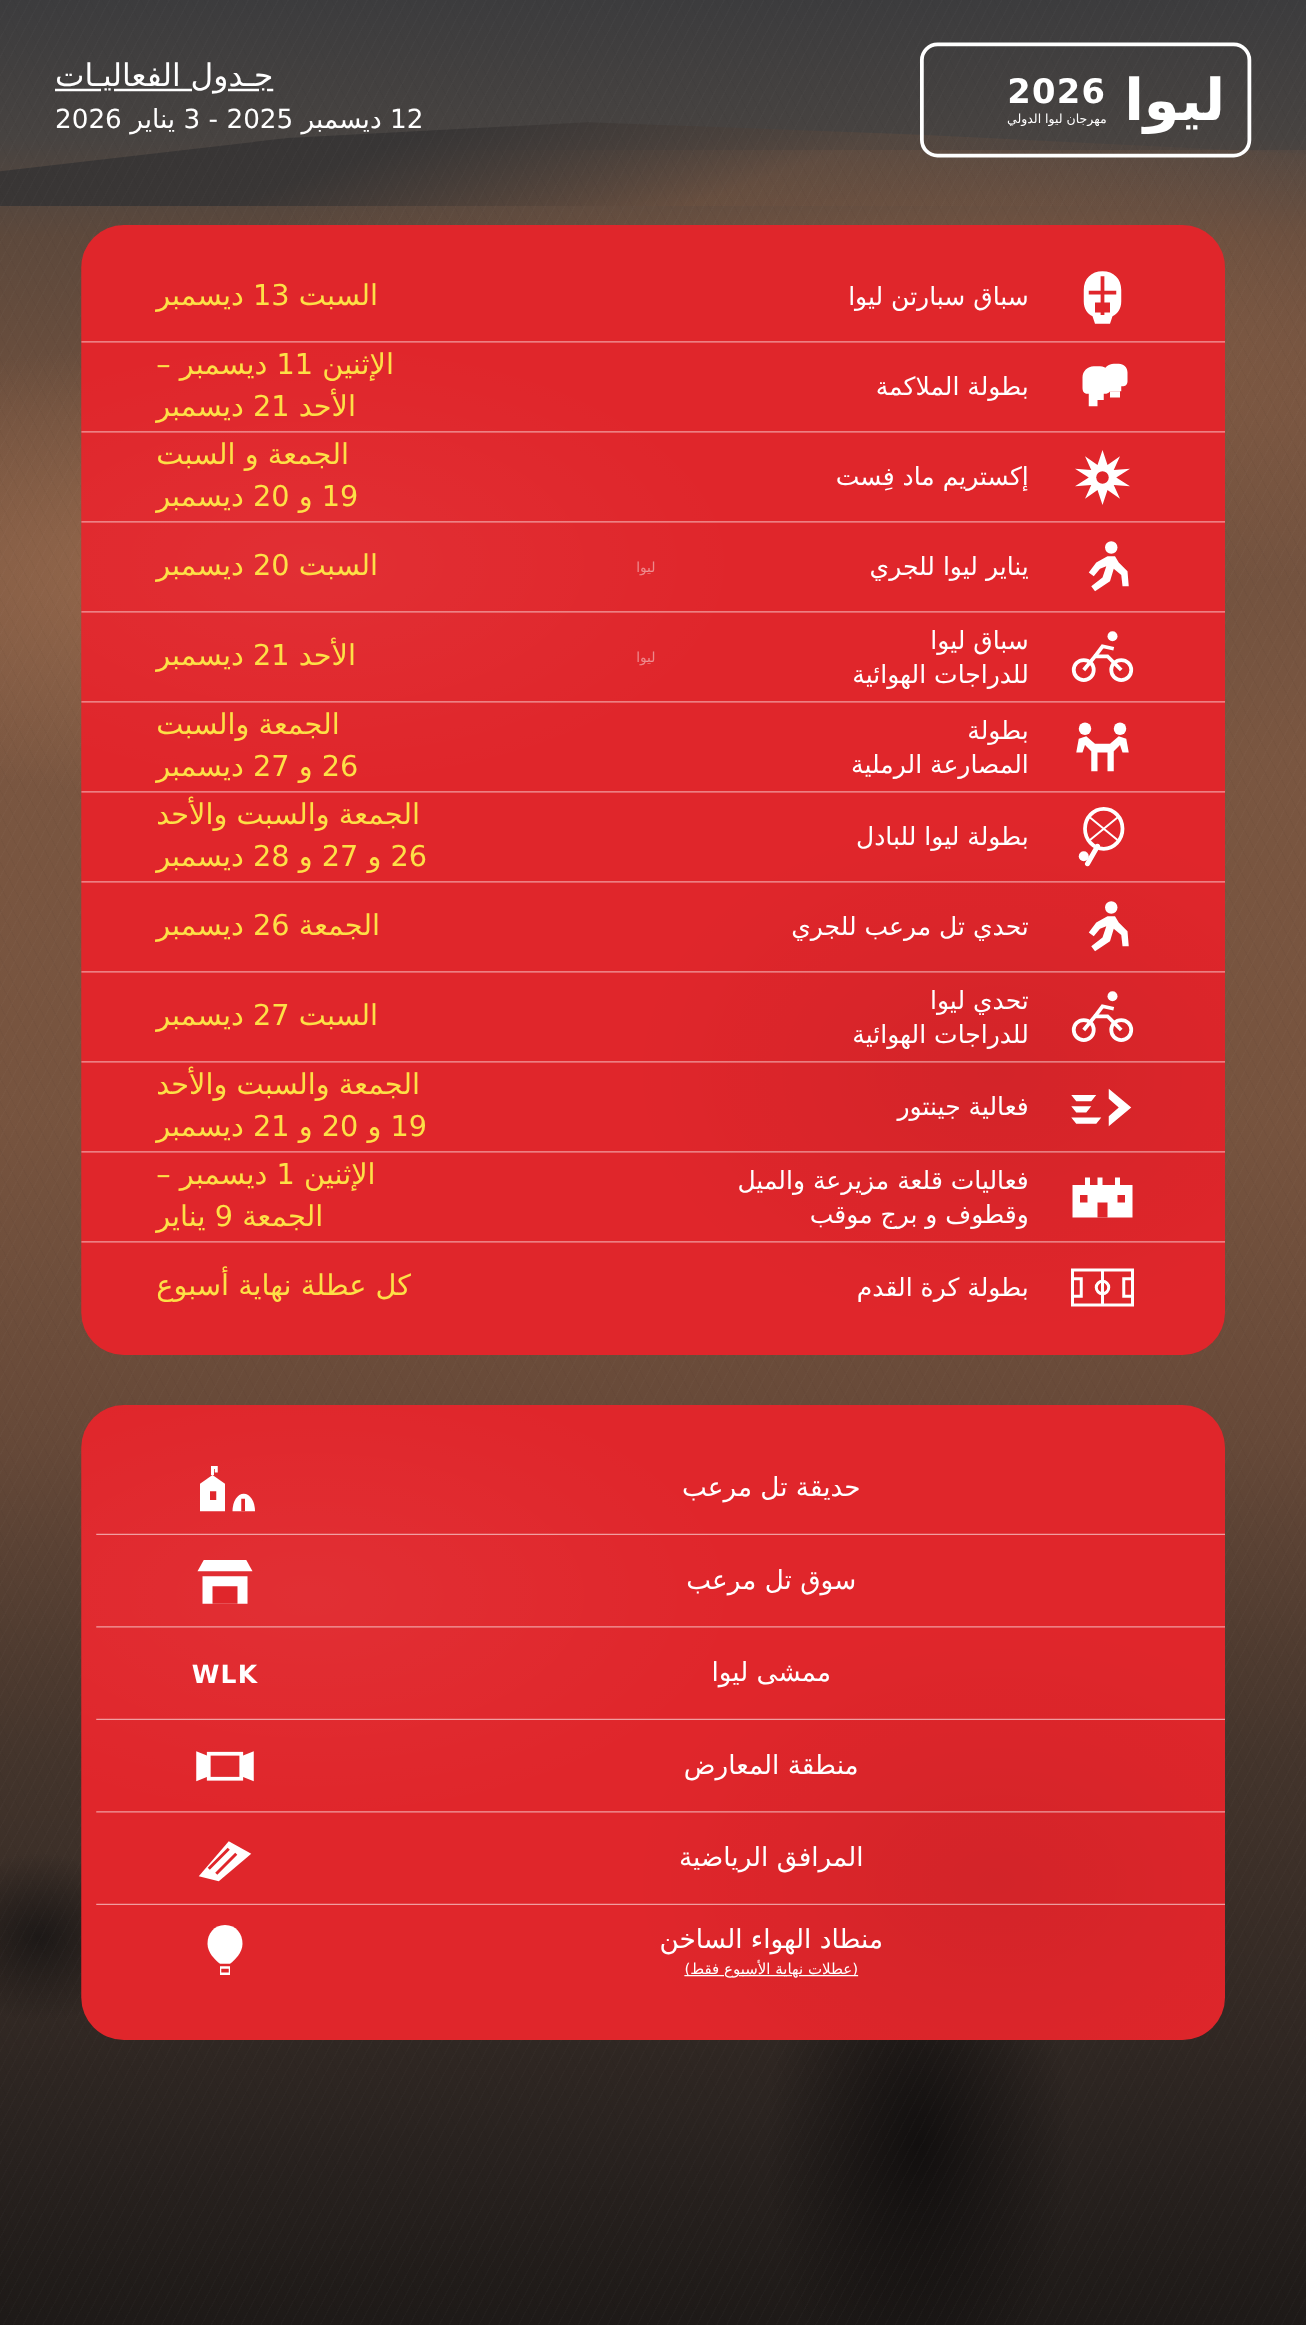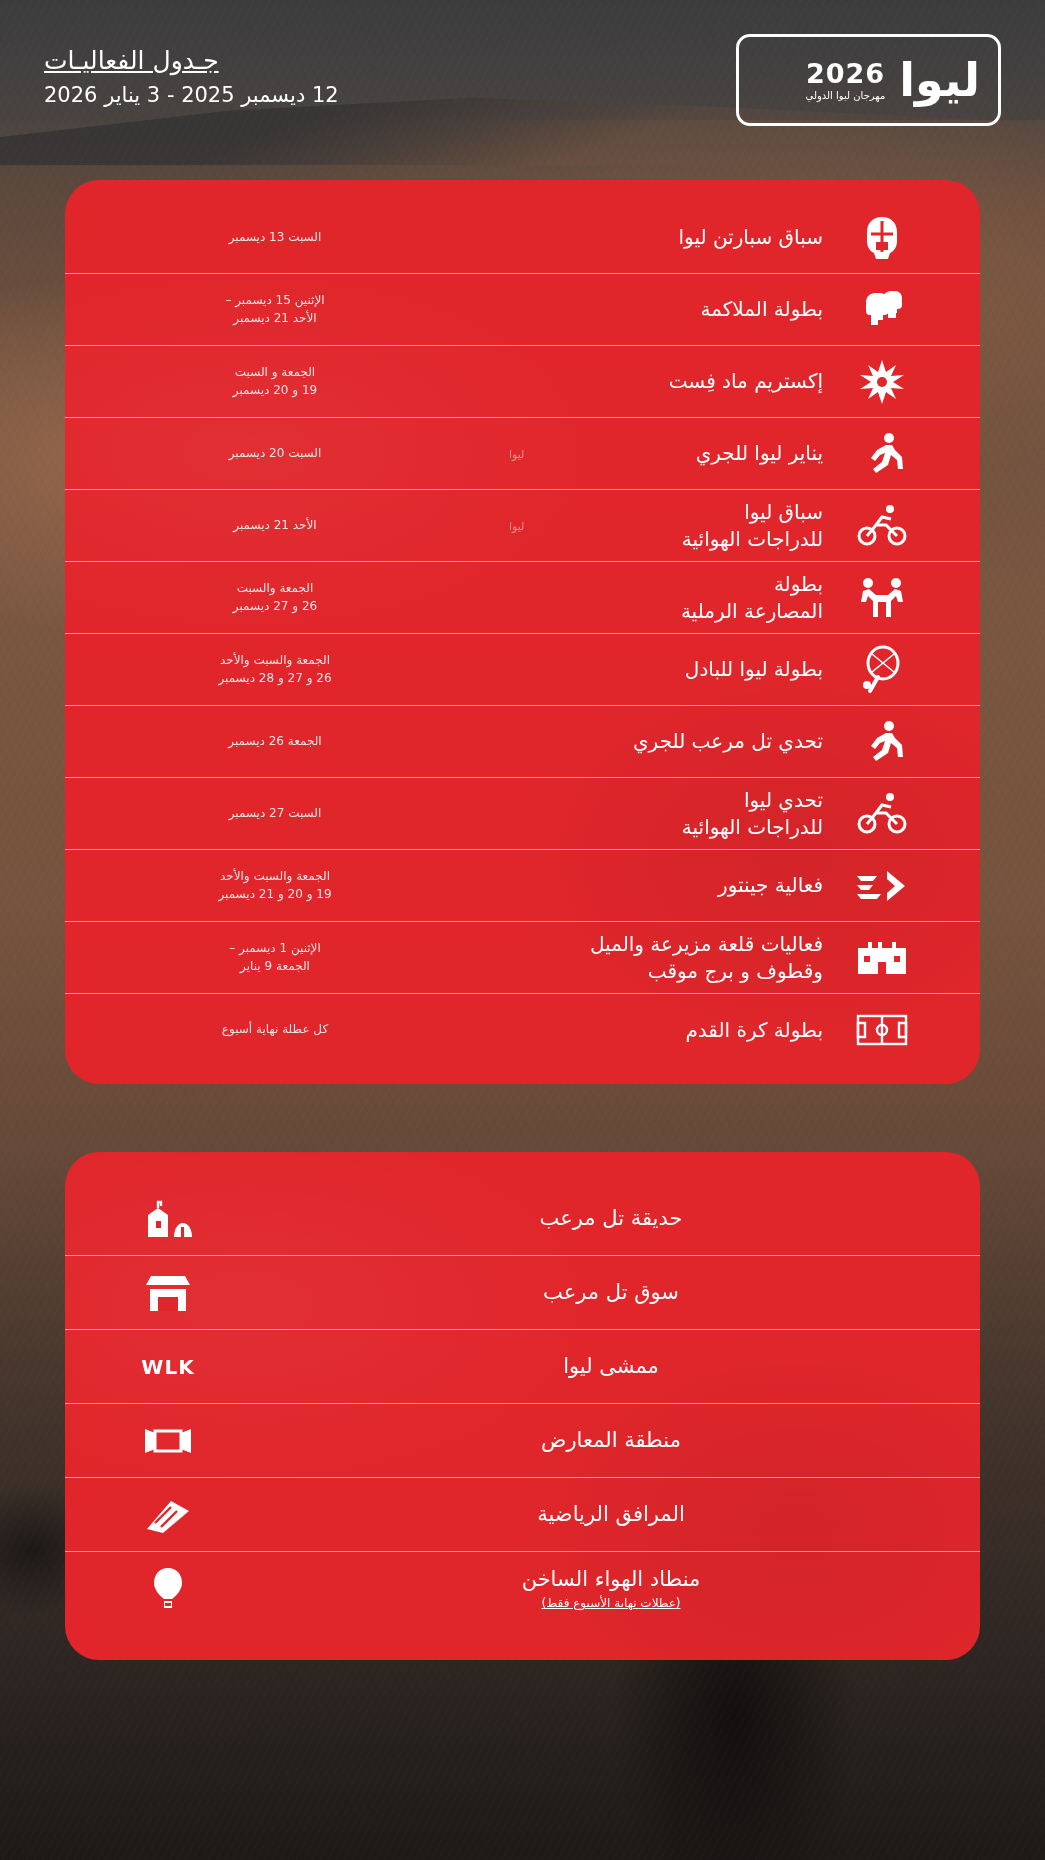--- a/index.html
+++ b/index.html
@@ -147,22 +147,22 @@
     margin: 0 auto;
     width: 915px;
     position: relative;
     overflow: hidden;
   }
   .card.primary {
     margin-top: 30px;
     padding: 22px 0 18px 0;
   }
   .card.secondary {
-    margin-top: 68px;
-    padding: 30px 0 34px 0;
+    margin-top: 40px;
+    padding: 30px 0 34px 12px;
   }
   .card-texture {
     position: absolute;
     inset: 0;
     background:
       radial-gradient(ellipse 500px 260px at 20% 30%, rgba(255,255,255,0.045), transparent 70%),
       radial-gradient(ellipse 420px 300px at 80% 75%, rgba(0,0,0,0.06), transparent 70%);
     pointer-events: none;
   }
 
@@ -202,24 +202,24 @@
     color: rgba(255,255,255,0.45);
     font-size: 11px;
     position: absolute;
     right: 46%;
     top: 50%;
     transform: translateY(-50%);
   }
 
   .row-date {
     flex: 0 0 300px;
-    color: #e5e5e5;
-    font-size: 12px;
+    color: #fde047;
+    font-size: 23px;
     line-height: 1.45;
-    text-align: center;
+    text-align: left;
     white-space: pre-line;
   }
 
   
   .srow {
     position: relative;
     display: flex;
     align-items: center;
     padding: 0 55px 0 60px;
     min-height: 74px;
@@ -309,21 +309,21 @@
           <path d="M10 18c0-5 4-9 9-9h5c5 0 9 4 9 9v8c0 3-2 5-5 5h-1v5H15v-5h-1c-3 0-4-2-4-5v-8z" fill="#fff"></path>
           <path d="M27 14c0-4 4-7 8-7h4c4 0 7 3 7 7v7c0 3-2 4-4 4h-1v4H32v-4h-1c-3 0-4-1-4-4v-7z" fill="#fff"></path>
           <path d="M15 36h7v5h-7z" fill="#fff"></path>
           <path d="M32 29h8v5h-8z" fill="#fff"></path>
         </svg>
       </div>
       <div class="row-name">بطولة الملاكمة</div>
       <div class="row-spacer">
         <span class="row-watermark"></span>
       </div>
-      <div class="row-date">الإثنين 15 ديسمبر –
+      <div class="row-date">الإثنين 11 ديسمبر –
 الأحد 21 ديسمبر</div>
     </div>
 
     <div class="row">
       <div class="row-icon">
         <svg width="52" height="52" viewBox="0 0 52 52" fill="none">
           <g fill="#fff">
             <path d="M26 4l4 12 10-7-5 11 13-1-11 7 11 7-13-1 5 11-10-7-4 12-4-12-10 7 5-11-13 1 11-7-11-7 13 1-5-11 10 7z"></path>
           </g>
           <circle cx="26" cy="26" r="5" fill="#e0262b"></circle>

